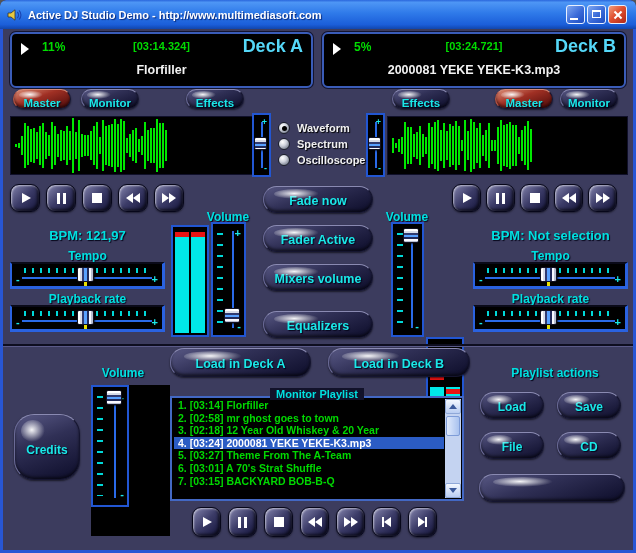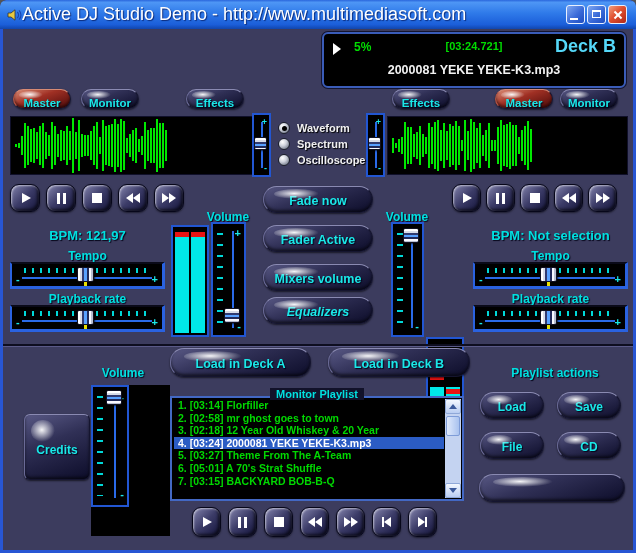--- a/index.html
+++ b/index.html
@@ -3,21 +3,21 @@
 <meta charset="utf-8">
 <style>
   html,body{margin:0;padding:0;background:#555;}
   *{box-sizing:border-box;font-family:"Liberation Sans",sans-serif;}
   .win{position:relative;width:636px;height:553px;background:#3c3c5e;overflow:hidden;border-radius:6px 6px 0 0;}
   
   .titlebar{position:absolute;left:0;top:0;width:636px;height:29px;
     background:linear-gradient(180deg,#2a66dc 0%,#4e96f5 8%,#2f7ae9 45%,#1b5ed9 85%,#1146ad 100%);
     display:flex;align-items:center;border-radius:6px 6px 0 0;}
   .app-icon{margin-left:6px;flex:none;}
-  .title{color:#fff;font-weight:normal;font-size:18px;text-shadow:1px 1px 1px #0a2a7a;white-space:nowrap;}
+  .title{color:#fff;font-weight:bold;font-size:11px;margin-left:6px;text-shadow:1px 1px 1px #0a2a7a;white-space:nowrap;}
   .winbtns{position:absolute;right:9px;top:5px;display:flex;gap:2px;}
   .wbtn{width:19px;height:19px;border-radius:3px;border:1px solid #e8f0ff;position:relative;cursor:pointer;}
   .wbtn.minb,.wbtn.maxb{background:linear-gradient(135deg,#7fa8f2 0%,#3a6ad8 55%,#1e4cc0 100%);}
   .wbtn.closeb{background:linear-gradient(135deg,#f0a080 0%,#e05030 45%,#b02818 100%);}
   .minglyph{position:absolute;left:3px;bottom:3px;width:8px;height:2px;background:#fff;}
   .maxglyph{position:absolute;left:4px;top:4px;width:9px;height:8px;border:1px solid #fff;border-top-width:2px;}
   .xbar{position:absolute;left:4px;top:8px;width:10px;height:2px;background:#fff;}
   .x1{transform:rotate(45deg);} .x2{transform:rotate(-45deg);}
   
   .edge{position:absolute;background:#2856d4;z-index:50;}
@@ -124,20 +124,27 @@
         </div>
       <div class="wbtn closeb">
           <i class="xbar x1"></i>
           <i class="xbar x2"></i>
         </div>
     </div>
   </div>
 
   <div class="content">
 
+    <div class="display abs" style="left:10px;top:3px;width:303px;height:56px;">
+      <i class="playtri"></i>
+      <span class="prog">11%</span>
+      <span class="dtime">[03:14.324]</span>
+      <span class="dname">Deck A</span>
+      <div class="dtrack">Florfiller</div>
+    </div>
 
     <div class="display abs" style="left:322px;top:3px;width:304px;height:56px;">
       <i class="playtri"></i>
       <span class="prog">5%</span>
       <span class="dtime">[03:24.721]</span>
       <span class="dname">Deck B</span>
       <div class="dtrack">2000081 YEKE YEKE-K3.mp3</div>
     </div>
 
     <div class="btn oval red" style="left:13px;top:60px;width:58px;"><i class="gloss"></i><span>Master</span></div>
@@ -361,21 +368,21 @@
       <div class="hticks"></div>
         <div class="htrack"></div>
       <span class="mark" style="left:4px;bottom:2px;">-</span>
       <span class="mark" style="right:4px;bottom:2px;">+</span>
       <div class="hthumb" style="left:65px;"></div>
     </div>
 
     <div class="btn pill" style="left:263px;top:157px;width:110px;"><i class="gloss"></i><span>Fade now</span></div>
     <div class="btn pill" style="left:263px;top:196px;width:110px;"><i class="gloss"></i><span>Fader Active</span></div>
     <div class="btn pill" style="left:263px;top:235px;width:110px;"><i class="gloss"></i><span>Mixers volume</span></div>
-    <div class="btn pill" style="left:263px;top:268px;width:110px;font-style:italic;"><i class="gloss"></i><span>Equalizers</span></div>
+    <div class="btn pill" style="left:263px;top:282px;width:110px;"><i class="gloss"></i><span>Equalizers</span></div>
 
     <div class="cy" style="left:375px;top:181px;width:64px;text-align:center;font-size:12px;">Volume</div>
     <div class="vslider" style="left:391px;top:193px;width:33px;height:115px;">
       <span class="mark" style="right:3px;top:4px;">+</span>
       <span class="mark" style="right:3px;bottom:4px;">-</span>
       <div class="vticks"></div>
       <div class="vtrack" style="left:18px;"></div>
       <div class="vthumb" style="left:10px;top:4px;"></div>
     </div>
     <div class="vu abs" style="left:426px;top:196px;width:38px;height:113px;">
@@ -413,33 +420,33 @@
     <div class="blackpanel" style="left:91px;top:356px;width:79px;height:151px;">
       <div class="vslider" style="left:0px;top:0px;width:38px;height:122px;">
         <span class="mark" style="right:3px;top:6px;">+</span>
         <span class="mark" style="right:3px;bottom:6px;">-</span>
         <div class="vticks"></div>
         <div class="vtrack" style="left:21px;"></div>
         <div class="vthumb" style="left:13px;top:3px;"></div>
       </div>
     </div>
 
-    <div class="btn" style="left:14px;top:385px;width:66px;height:66px;border-radius:6px;font-size:12px;line-height:70px;margin-left:10px;"><i class="gloss" style="width:38%;height:34%;"></i><span>Credits</span></div>
+    <div class="btn" style="left:14px;top:385px;width:66px;height:66px;border-radius:20px;font-size:12px;line-height:70px;"><i class="gloss" style="width:38%;height:34%;"></i><span>Credits</span></div>
 
     <div class="pl-title-wrap" style="left:170px;top:355px;width:294px;">
       <span class="pl-title">Monitor Playlist</span>
     </div>
     <div class="pl-box" style="left:170px;top:367px;width:294px;height:105px;">
       <div style="position:absolute;left:2px;top:1px;right:18px;bottom:1px;">
         <div class="plrow">1. [03:14] Florfiller</div>
         <div class="plrow">2. [02:58] mr ghost goes to town</div>
         <div class="plrow">3. [02:18] 12 Year Old Whiskey &amp; 20 Year</div>
         <div class="plrow selected">4. [03:24] 2000081 YEKE YEKE-K3.mp3</div>
         <div class="plrow">5. [03:27] Theme From The A-Team</div>
-        <div class="plrow">6. [05:01] A 70's Strat Shuffle</div>
+        <div class="plrow">6. [03:01] A 70's Strat Shuffle</div>
         <div class="plrow">7. [03:15] BACKYARD BOB-B-Q</div>
       </div>
       <div class="sbar">
         <div class="sbtn up" style="top:0;">
             <i class="sarrow"></i>
           </div>
         <div class="sthumb"></div>
         <div class="sbtn down" style="bottom:0;top:auto;">
             <i class="sarrow"></i>
           </div>

